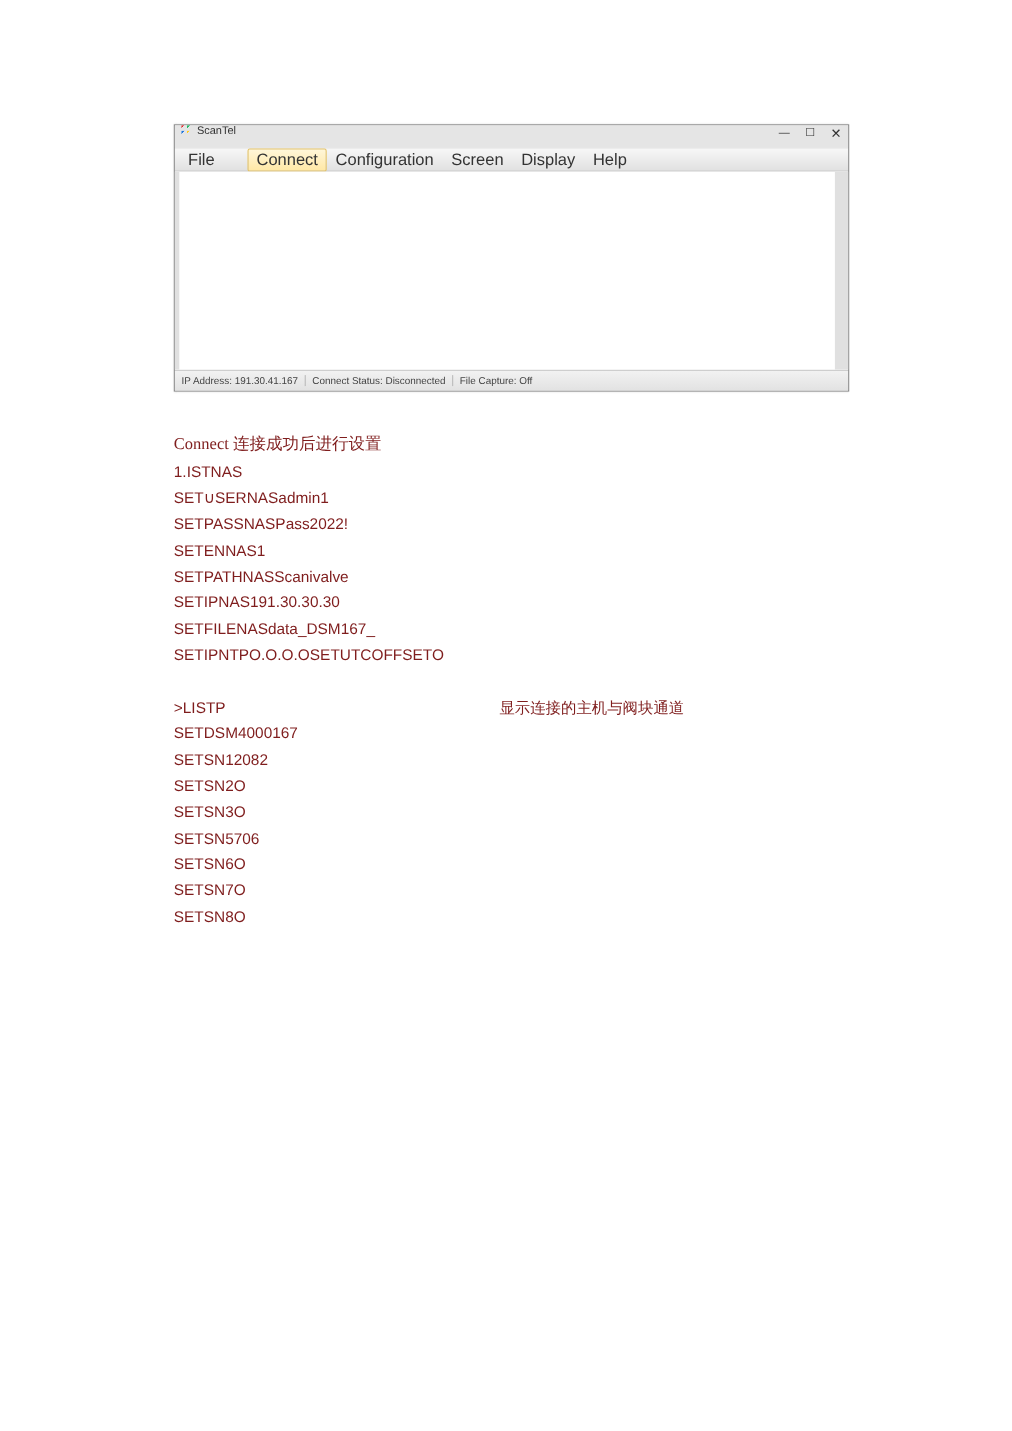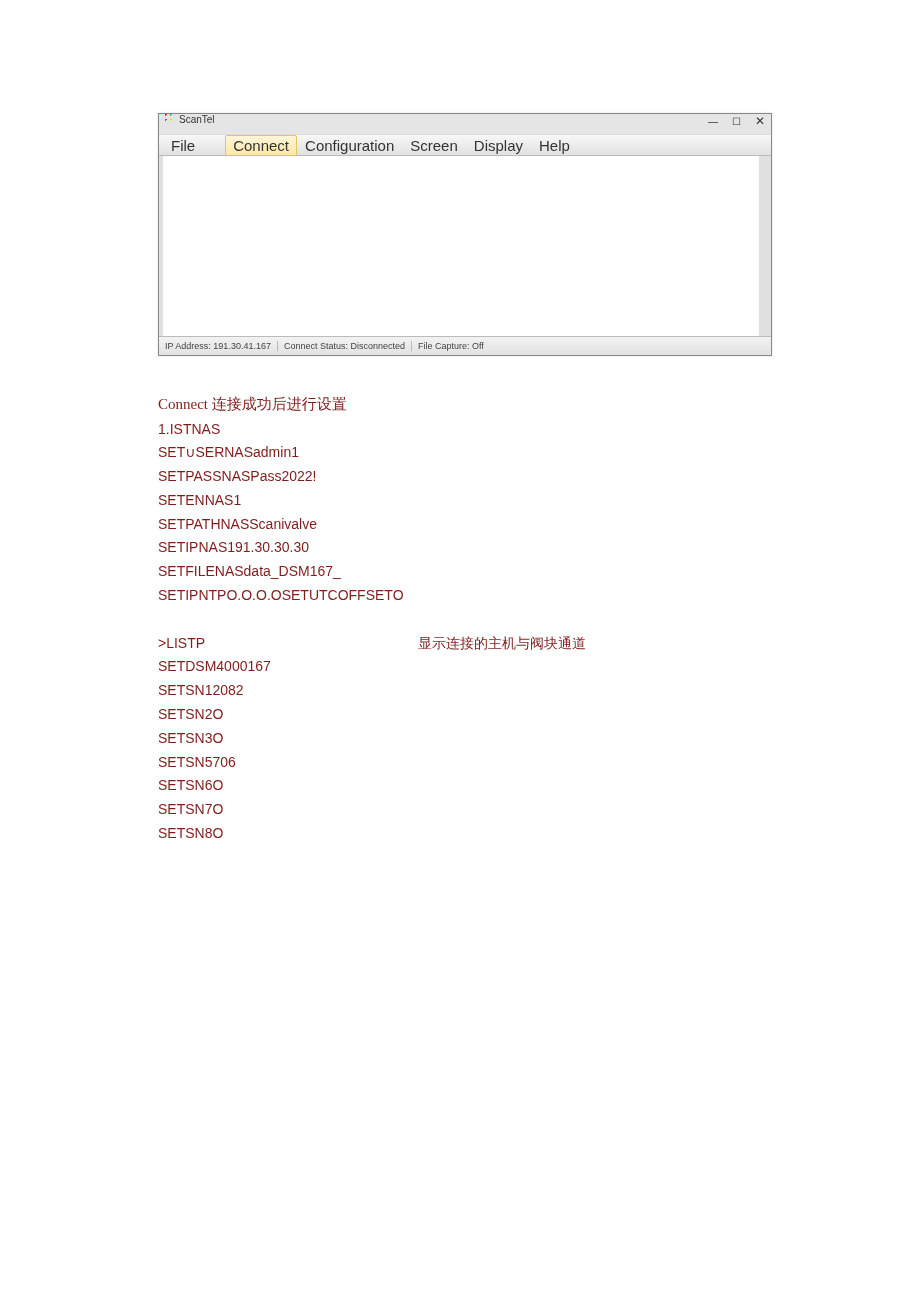--- a/index.html
+++ b/index.html
@@ -102,20 +102,21 @@
   }
   .status-cell:last-child { border-right: none; flex:1; }
   .below-text {
     margin-top: 36px;
     font-size: 14px;
     line-height: 1.7;
     color: #7f1d1d;
   }
   .row {
     display: flex;
+    gap: 36px;
   }
   .col-a {
     width: 260px;
   }
   .col-b {
     flex: 1;
   }
   .serif-mix {
     font-family: "Times New Roman", serif;
     font-size: 15px;

